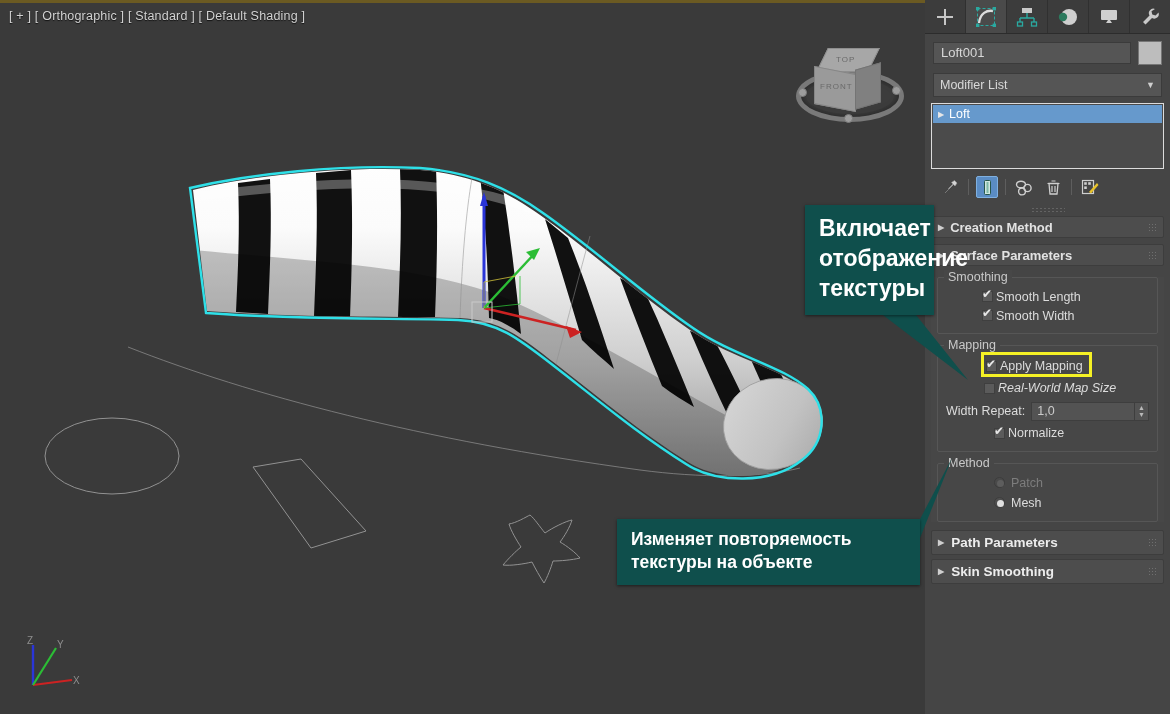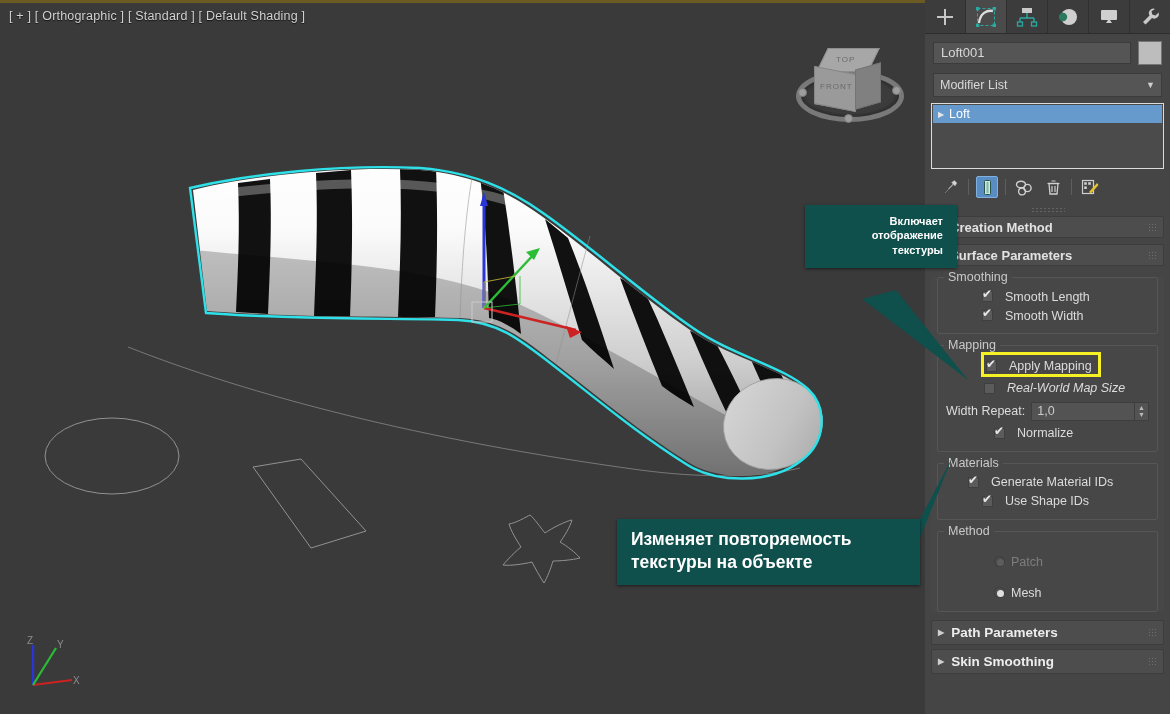--- a/index.html
+++ b/index.html
@@ -72,21 +72,21 @@
   .callout {
     position: absolute;
     background: #0f4f4c;
     color: #ffffff;
     font-weight: bold;
     line-height: 1.30;
     padding: 9px 14px 11px 14px;
     z-index: 40;
     box-shadow: 0 1px 3px rgba(0,0,0,.5);
   }
-  #callout-1 { left: 805px; top: 205px; width: 152px; font-size: 11px; text-align: right; }
+  #callout-1 { left: 805px; top: 205px; width: 129px; font-size: 23px; }
   #callout-2 { left: 617px; top: 519px; width: 303px; font-size: 17.5px; }
   .pointer { position: absolute; z-index: 39; }
 
   
   #panel {
     position: absolute; left: 925px; top: 0; width: 245px; height: 714px;
     background: #454545;
   }
   #tabbar {
     display: flex; height: 34px; background: #3c3c3c;
@@ -165,34 +165,34 @@
     position: relative; margin: 11px 6px 4px 6px;
     border: 1px solid #565656; border-radius: 2px;
     padding: 9px 8px 8px 8px;
   }
   .group > .glabel {
     position: absolute; left: 6px; top: -8px;
     background: #474747; padding: 0 4px;
     font-size: 12.5px; color: #c9c9c9;
   }
   .chk {
-    display: flex; align-items: center; gap: 12px;
+    display: flex; align-items: center; gap: 3px;
     font-size: 12.5px; color: #dcdcdc; height: 19px; cursor: pointer;
   }
   .chk .box {
     width: 11px; height: 11px; background: #5b5b5b;
     border: 1px solid #3f3f3f; position: relative; flex: none;
   }
   .chk.checked .box::after {
     content: "✔"; position: absolute; left: -1px; top: -5px;
     font-size: 12px; color: #e8e8e8;
   }
   .radio {
     display: flex; align-items: center; gap: 6px;
-    font-size: 12.5px; color: #dcdcdc; height: 20px; cursor: pointer; margin-top: 11px;
+    font-size: 12.5px; color: #dcdcdc; height: 20px; cursor: pointer;
   }
   .radio .dot {
     width: 11px; height: 11px; border-radius: 50%;
     background: #4f4f4f; border: 1px solid #3d3d3d; position: relative; flex: none;
   }
   .radio.on .dot::after {
     content: ""; position: absolute; left: 2px; top: 2px;
     width: 7px; height: 7px; border-radius: 50%; background: #e0e0e0;
   }
   .radio.disabled { color: #7d7d7d; }
@@ -543,33 +543,20 @@
         </div>
 
         <div style="padding-left:48px;">
           <div class="chk checked">
             <span class="box"></span>
             <span>Normalize</span>
           </div>
         </div>
       </div>
 
-      <div class="group">
-        <span class="glabel">Materials</span>
-        <div style="padding-left:22px;">
-          <div class="chk checked">
-            <span class="box"></span>
-            <span>Generate Material IDs</span>
-          </div>
-          <div class="chk checked" style="padding-left:14px;">
-            <span class="box"></span>
-            <span>Use Shape IDs</span>
-          </div>
-        </div>
-      </div>
 
       <div class="group" style="margin-bottom:8px;">
         <span class="glabel">Method</span>
         <div style="padding-left:48px;">
           <div class="radio disabled">
             <span class="dot"></span>
             <span>Patch</span>
           </div>
           <div class="radio on">
             <span class="dot"></span>

